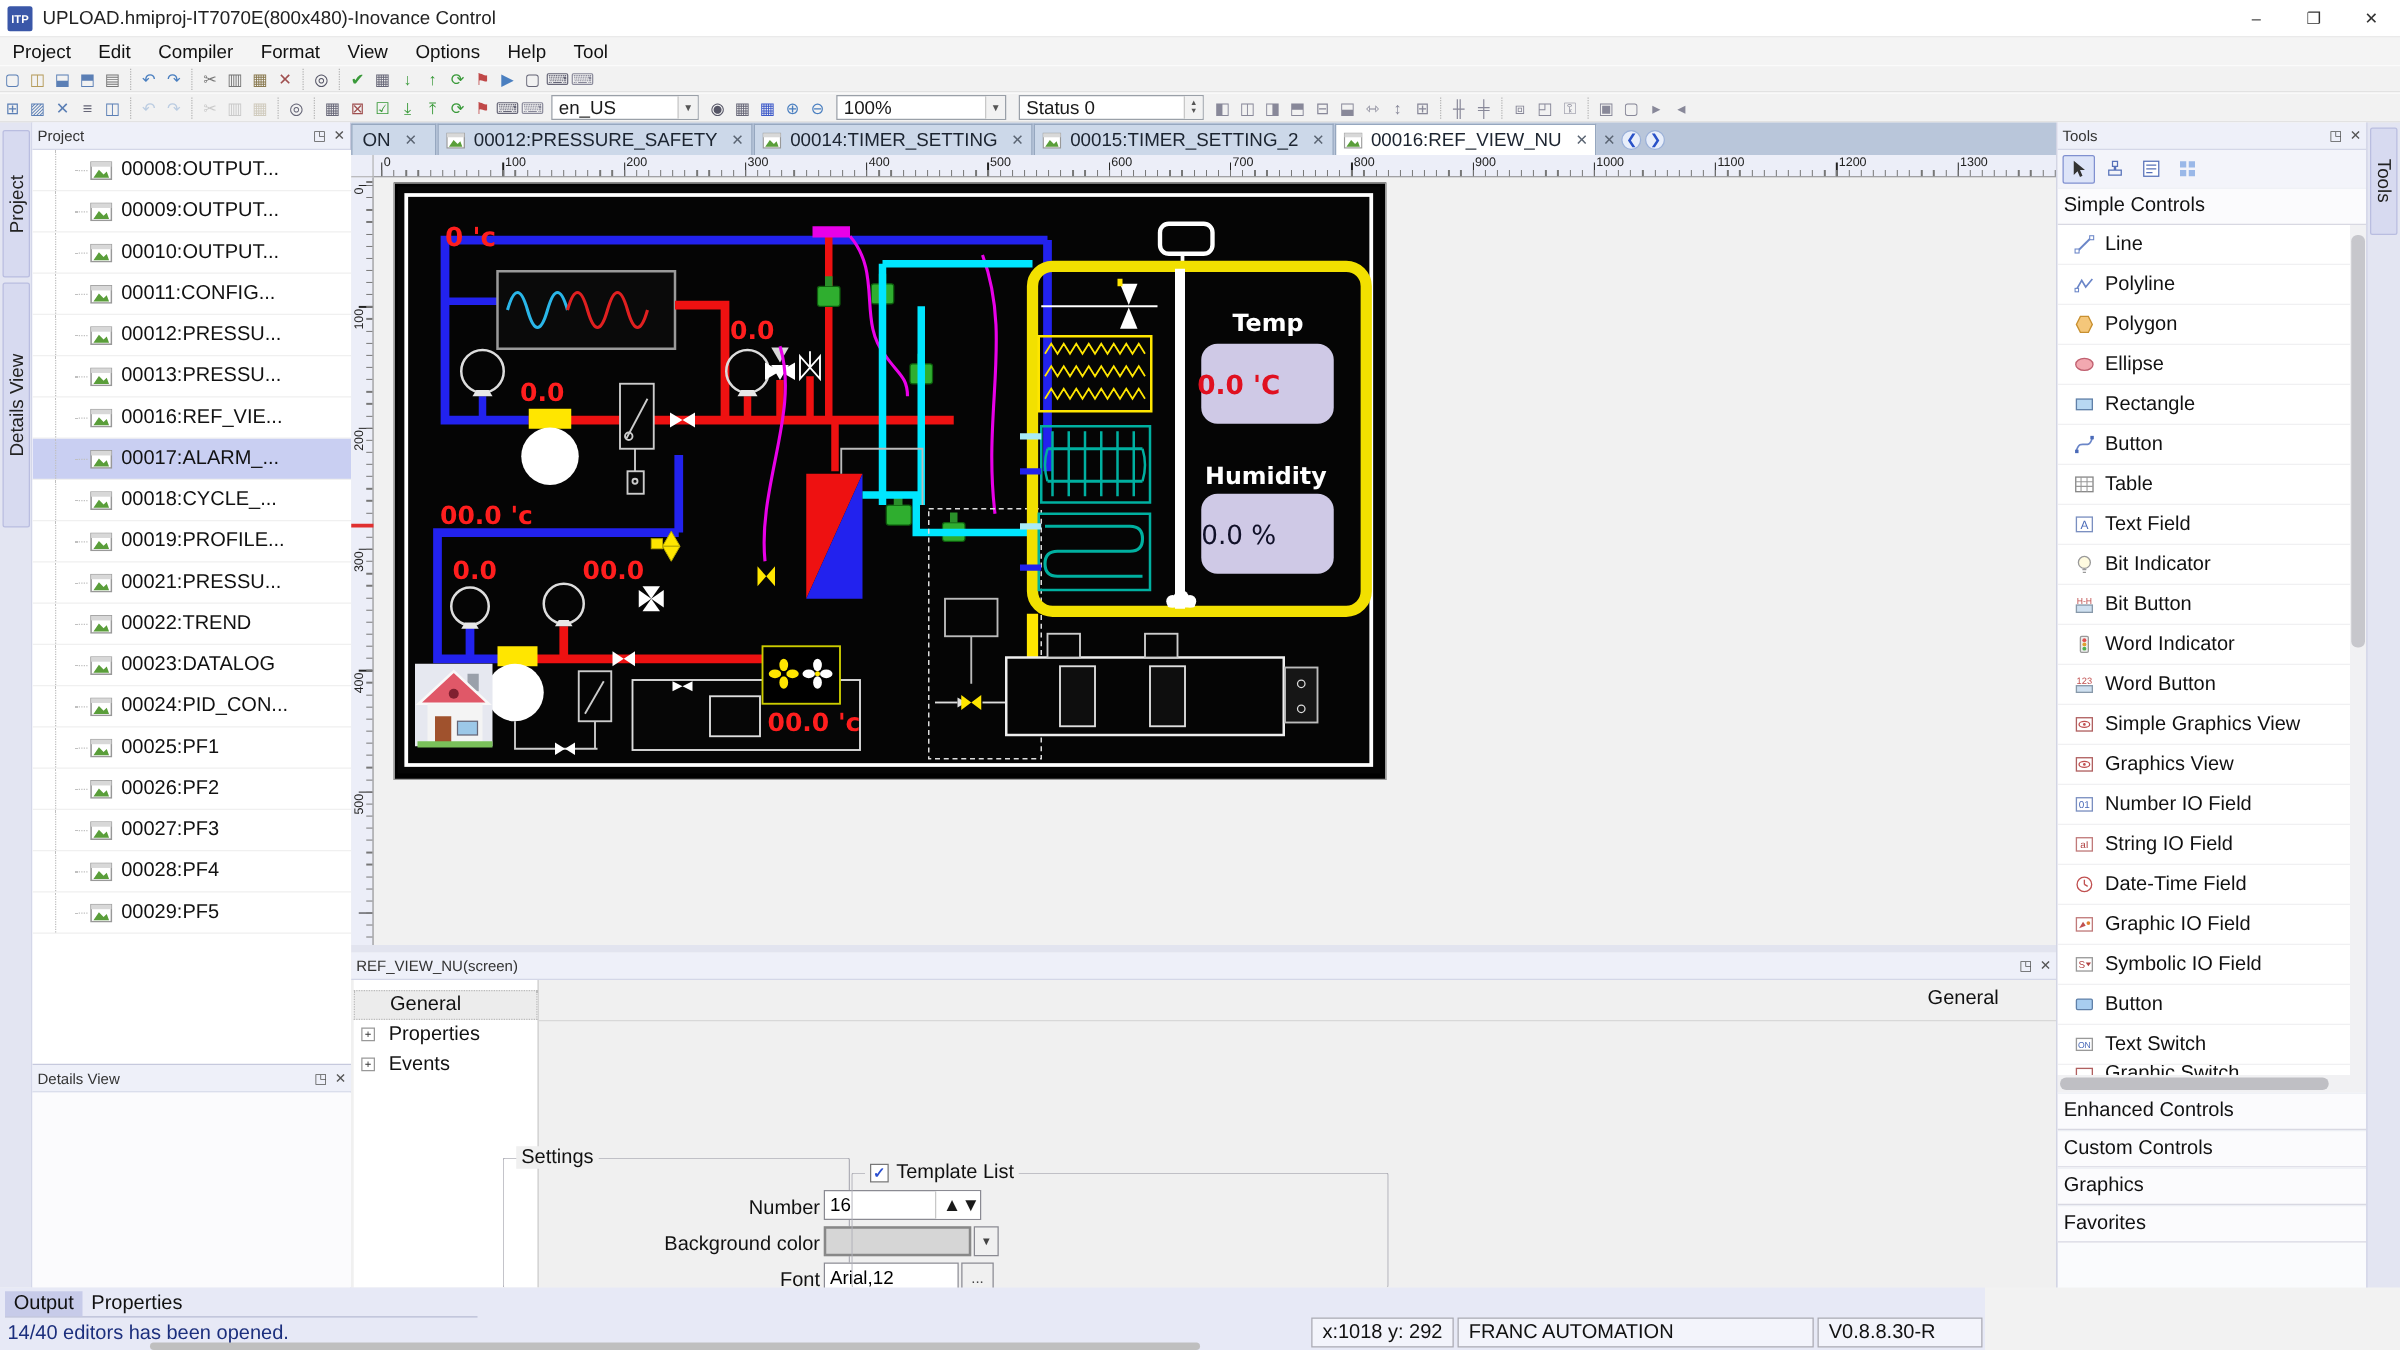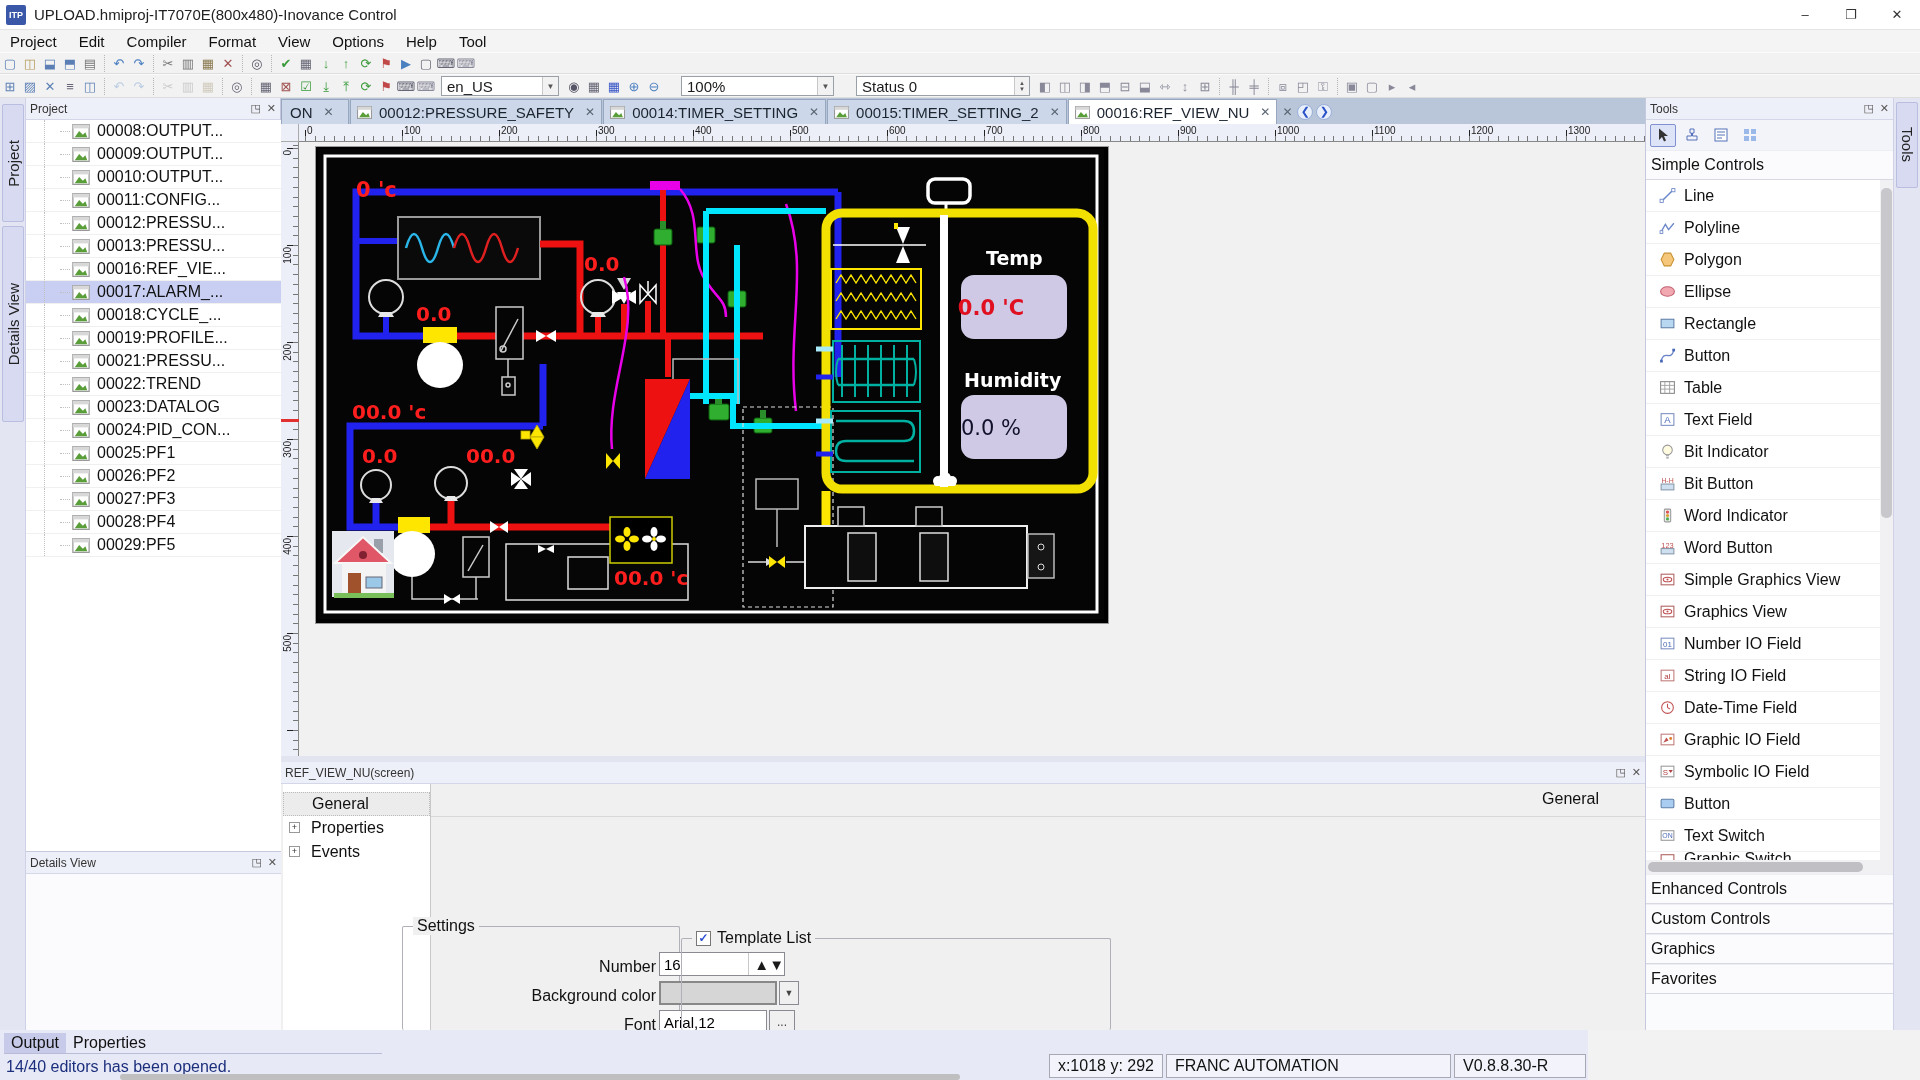--- a/index.html
+++ b/index.html
@@ -48,21 +48,21 @@
   #right-strip .vtab span { transform:none; }
 
   
   #left-panel { left:26px; top:98px; width:255px; height:932px; background:#f5f6fb;
     border-right:1px solid #c6c9dd; }
   .panel-head { height:22px; background:#eef0f9; border-bottom:1px solid #d4d7e8;
     display:flex; align-items:center; font-size:12px; color:#333; padding:0 4px; }
   .panel-head .ph-icons { margin-left:auto; display:flex; gap:6px; font-size:11px; color:#555; }
   #tree { position:absolute; left:0; top:22px; width:255px; height:732px; background:#fff;
     overflow:hidden; border-bottom:1px solid #c6c9dd; }
-  .tree-row { height:23px; display:flex; align-items:center; padding-left:46px;
+  .tree-row { height:33px; display:flex; align-items:center; padding-left:46px;
     font-size:16px; color:#111; border-bottom:1px solid #f0f0f0; position:relative; white-space:nowrap;}
   .tree-row.sel { background:#c9cff2; }
   .tree-row .guide { position:absolute; left:18px; top:0; bottom:0; border-left:1px dotted #c0c0c0; }
   .tree-row .guide2 { position:absolute; left:34px; top:50%; width:10px; border-top:1px dotted #c0c0c0; }
   .tree-row svg { margin-right:7px; flex:0 0 auto; }
   #dv-head { position:absolute; left:0; top:754px; width:255px; }
   #dv-body { position:absolute; left:0; top:776px; width:255px; height:156px; background:#fbfbfd; }
 
   
   #editor { left:281px; top:98px; width:1364px; height:932px; background:#f1f1f1; }
@@ -242,25 +242,25 @@
       <div class="icon-btn" style="color: rgb(136, 136, 153);">⌨</div>
       <div class="combo" style="width: 118px; margin: 0px 5px;">
         <span>en_US</span>
         <span class="arr">▼</span>
       </div>
       <div class="icon-btn" style="color: rgb(85, 85, 102);">◉</div>
       <div class="icon-btn" style="color: rgb(102, 102, 119);">▦</div>
       <div class="icon-btn" style="color: rgb(58, 87, 200);">▦</div>
       <div class="icon-btn" style="color: rgb(74, 127, 192);">⊕</div>
       <div class="icon-btn" style="color: rgb(74, 127, 192);">⊖</div>
-      <div class="combo" style="width: 153px; margin: 0px 17px;">
+      <div class="combo" style="width: 136px; margin: 0px 5px;">
         <span>100%</span>
         <span class="arr">▼</span>
       </div>
-      <div class="combo" style="width: 174px; margin: 0px 5px;">
+      <div class="combo" style="width: 148px; margin: 0px 5px;">
         <span>Status 0</span>
         <span class="spin">
           <span>▲</span>
           <span>▼</span>
         </span>
       </div>
       <div class="icon-btn" style="color: rgb(136, 136, 153);">◧</div>
       <div class="icon-btn" style="color: rgb(136, 136, 153);">◫</div>
       <div class="icon-btn" style="color: rgb(136, 136, 153);">◨</div>
       <div class="icon-btn" style="color: rgb(136, 136, 153);">⬒</div>

